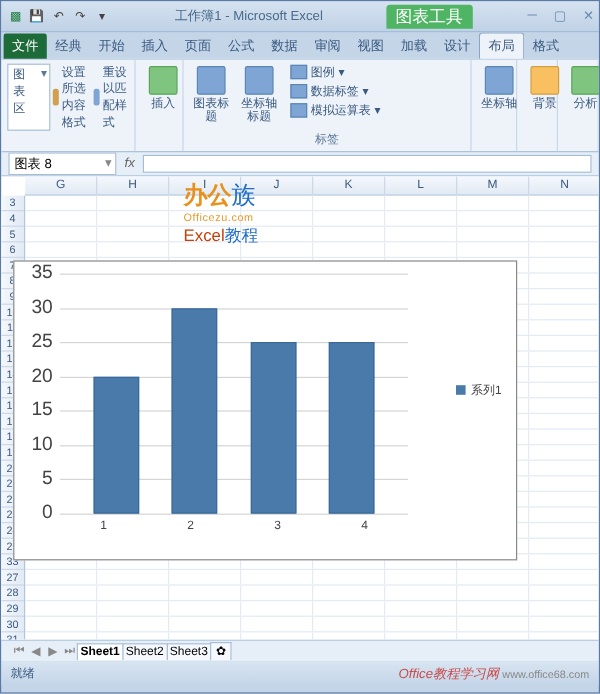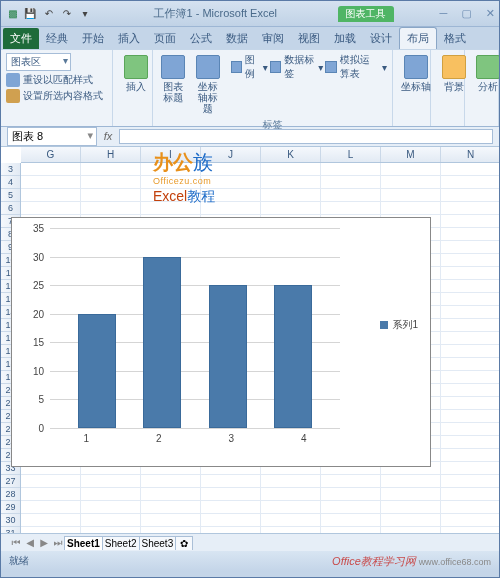--- a/index.html
+++ b/index.html
@@ -1,36 +1,36 @@
 <!DOCTYPE html>
 <html><head>
 <meta charset="utf-8">
 <style>
 *{box-sizing:border-box;margin:0;padding:0;font-family:"Microsoft YaHei",SimSun,Arial,sans-serif}
 body{width:500px;height:578px;background:#c4d5e8;border:1px solid #5a7aa6;overflow:hidden;font-size:11px}
 .titlebar{height:26px;background:linear-gradient(#d5e2f0,#c0d2e6);display:flex;align-items:center;padding:0 4px;border-bottom:1px solid #9db6d4}
 .qat{display:flex;gap:2px;align-items:center}
 .qat-ico{width:16px;height:16px;display:flex;align-items:center;justify-content:center;font-size:10px;color:#444}
 .title{flex:1;text-align:center;color:#4a6a8a;font-size:11px}
-.ctx-tab{background:#4fb565;color:#fff;padding:1px 8px;border-radius:3px 3px 0 0;font-size:10px;margin-right:40px}
+.ctx-tab{background:#4fb565;color:#fff;padding:1px 8px;border-radius:3px 3px 0 0;font-size:14px;margin-right:40px}
 .winbtns{display:flex;gap:14px;margin-left:6px;color:#6a8ab0}
 .ribbon-tabs{height:22px;display:flex;align-items:flex-end;padding:0 2px;background:#c4d5e8}
 .rtab{padding:3px 7px;color:#3a5a80;font-size:11px;cursor:pointer}
 .rtab.file{background:#1e6b3a;color:#fff;border-radius:2px 2px 0 0}
 .rtab.active{background:#eef3f9;border:1px solid #8aa6c6;border-bottom:none;border-radius:3px 3px 0 0}
 .ribbon{height:78px;background:#eef3f9;border-top:1px solid #c5d6e8;border-bottom:1px solid #9db6d4;display:flex}
 .rgroup{border-right:1px solid #c8d8ea;padding:3px 5px;display:flex;flex-direction:column;justify-content:space-between}
 .rgroup-lbl{text-align:center;font-size:10px;color:#5a7a9a;margin-top:2px}
 .rg-body{display:flex;gap:4px;align-items:flex-start}
 .big-btn{width:36px;display:flex;flex-direction:column;align-items:center;gap:2px;padding:2px}
 .big-btn .ico{width:24px;height:24px;background:#f8c060;border:1px solid #d0a040;border-radius:2px}
 .big-btn .ico.green{background:#7fc57f;border-color:#5aa55a}
 .big-btn .ico.blue{background:#7fa5d5;border-color:#5a85b5}
 .big-btn .lbl{font-size:10px;color:#3a5a80;text-align:center;line-height:1.1}
-.sel-row{display:flex;flex-direction:column;gap:2px;font-size:10px;color:#3a5a80}
+.sel-row{display:flex;flex-direction:row;gap:2px;font-size:10px;color:#3a5a80}
 .sel-dd{border:1px solid #a6bdd8;background:#fff;padding:1px 16px 1px 4px;font-size:10px;position:relative;width:65px}
 .sel-dd:after{content:"▾";position:absolute;right:2px;top:1px;color:#5a7a9a}
 .lnk{color:#3a5a80;font-size:10px;display:flex;align-items:center;gap:3px}
 .lnk .sico{width:14px;height:14px;background:#d0a050;border-radius:2px}
 .small-item{display:flex;align-items:center;gap:3px;font-size:10px;color:#3a5a80}
 .small-item .sico{width:14px;height:12px;background:#7fa5d5;border:1px solid #5a85b5}
 .fx-row{height:20px;background:#e6eef7;border-bottom:1px solid #b0c6dd;display:flex;align-items:center;gap:4px;padding:0 6px}
 .namebox{border:1px solid #a6bdd8;background:#fff;padding:1px 18px 1px 4px;font-size:11px;width:90px;position:relative}
 .namebox:after{content:"▾";position:absolute;right:3px;top:1px;color:#888}
 .fx-ico{width:14px;height:14px;font-style:italic;color:#666;font-size:11px;text-align:center}
@@ -45,21 +45,21 @@
 .cell{flex:0 0 60px;border-right:1px solid #e2eaf4}
 .logo{position:absolute;top:2px;left:152px;font-weight:normal}
 .logo1{color:#1e6cc8;font-size:20px}
 .logo1 b{color:#e8901a}
 .logo2{color:#e89a2a;font-size:9px;letter-spacing:0.5px}
 .logo3{margin-top:2px;font-size:14px}
 .logo3 .a{color:#c2410c}.logo3 .b{color:#1e6cc8}
 .chart{position:absolute;top:70px;left:10px;width:420px;height:250px;background:#fff;border:1px solid #888}
 .plot{position:absolute;top:10px;left:38px;width:290px;height:200px}
 .yaxis{position:absolute;top:10px;left:0;width:36px;height:200px}
-.ytick{position:absolute;right:4px;font-size:10px;color:#444;transform:translateY(-50%)}
+.ytick{position:absolute;right:4px;font-size:16px;color:#444;transform:translateY(-50%)}
 .gridline{position:absolute;left:0;right:0;border-top:1px solid #d5d5d5}
 .bar{position:absolute;bottom:0;width:38px;background:#4a7aaa;border:1px solid #3a6a9a}
 .xaxis{position:absolute;top:215px;left:38px;width:290px;font-size:10px;color:#444;display:flex}
 .xtick{flex:1;text-align:center}
 .legend{position:absolute;top:100px;right:12px;font-size:10px;color:#444;display:flex;align-items:center;gap:4px}
 .legend .sw{width:8px;height:8px;background:#4a7aaa}
 .sheet-row{height:18px;background:#e6eef7;border-top:1px solid #b0c6dd;display:flex;align-items:center;font-size:10px;padding-left:8px;gap:0}
 .navbtn{width:14px;text-align:center;color:#888}
 .sheet-tab{border:1px solid #aabfd7;border-bottom:none;padding:1px 2px;background:#f5f8fc;margin-left:-1px}
 .sheet-tab.active{background:#fff;font-weight:bold}
@@ -101,47 +101,47 @@
   <div class="rtab">设计</div>
   <div class="rtab active">布局</div>
   <div class="rtab">格式</div>
 </div>
 
 <div class="ribbon">
   <div class="rgroup" style="width:112px">
     <div class="sel-row">
       <div class="sel-dd">图表区</div>
       <div class="lnk">
+          <span class="sico"></span>
+          <span>设置所选内容格式</span>
+        </div>
+      <div class="lnk">
           <span class="sico" style="background:#7fa5d5"></span>
           <span>重设以匹配样式</span>
-        </div>
-      <div class="lnk">
-          <span class="sico"></span>
-          <span>设置所选内容格式</span>
         </div>
     </div>
   </div>
   <div class="rgroup" style="width:40px">
     <div class="big-btn">
         <div class="ico green"></div>
         <div class="lbl">插入</div>
       </div>
     <div class="rgroup-lbl"></div>
   </div>
   <div class="rgroup" style="flex:1">
     <div class="rg-body">
       <div class="big-btn">
           <div class="ico blue"></div>
           <div class="lbl">图表标题</div>
         </div>
       <div class="big-btn">
           <div class="ico blue"></div>
           <div class="lbl">坐标轴标题</div>
         </div>
-      <div style="display:flex;flex-direction:row;gap:2px;margin-left:4px">
+      <div style="display:flex;flex-direction:column;gap:2px;margin-left:4px">
         <div class="small-item"><span class="sico"></span><span>图例</span> ▾</div>
         <div class="small-item"><span class="sico"></span><span>数据标签</span> ▾</div>
         <div class="small-item"><span class="sico"></span><span>模拟运算表</span> ▾</div>
       </div>
     </div>
     <div class="rgroup-lbl">标签</div>
   </div>
   <div class="rgroup" style="width:38px">
       <div class="big-btn">
         <div class="ico blue"></div>

